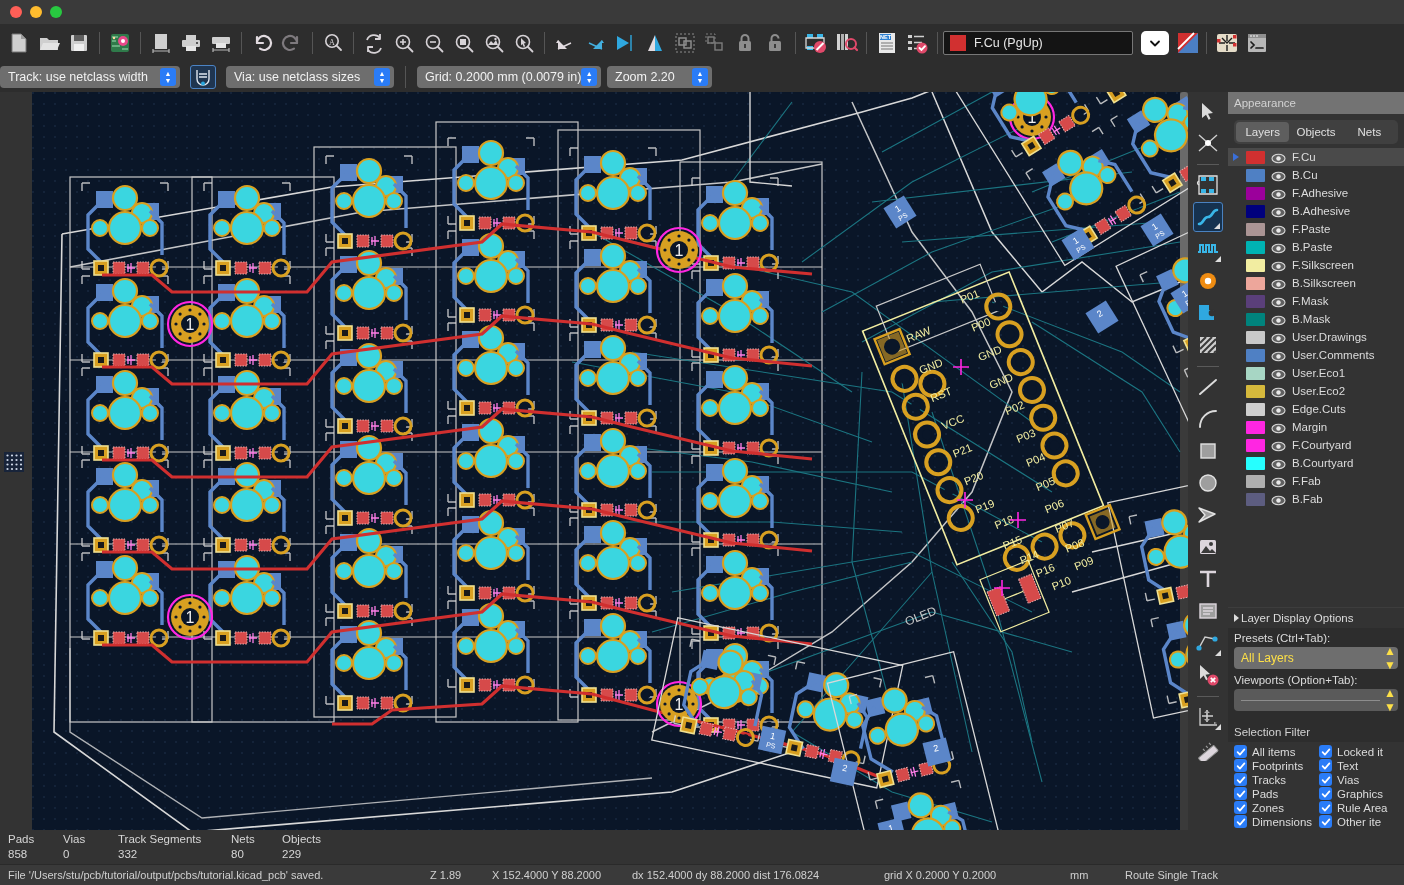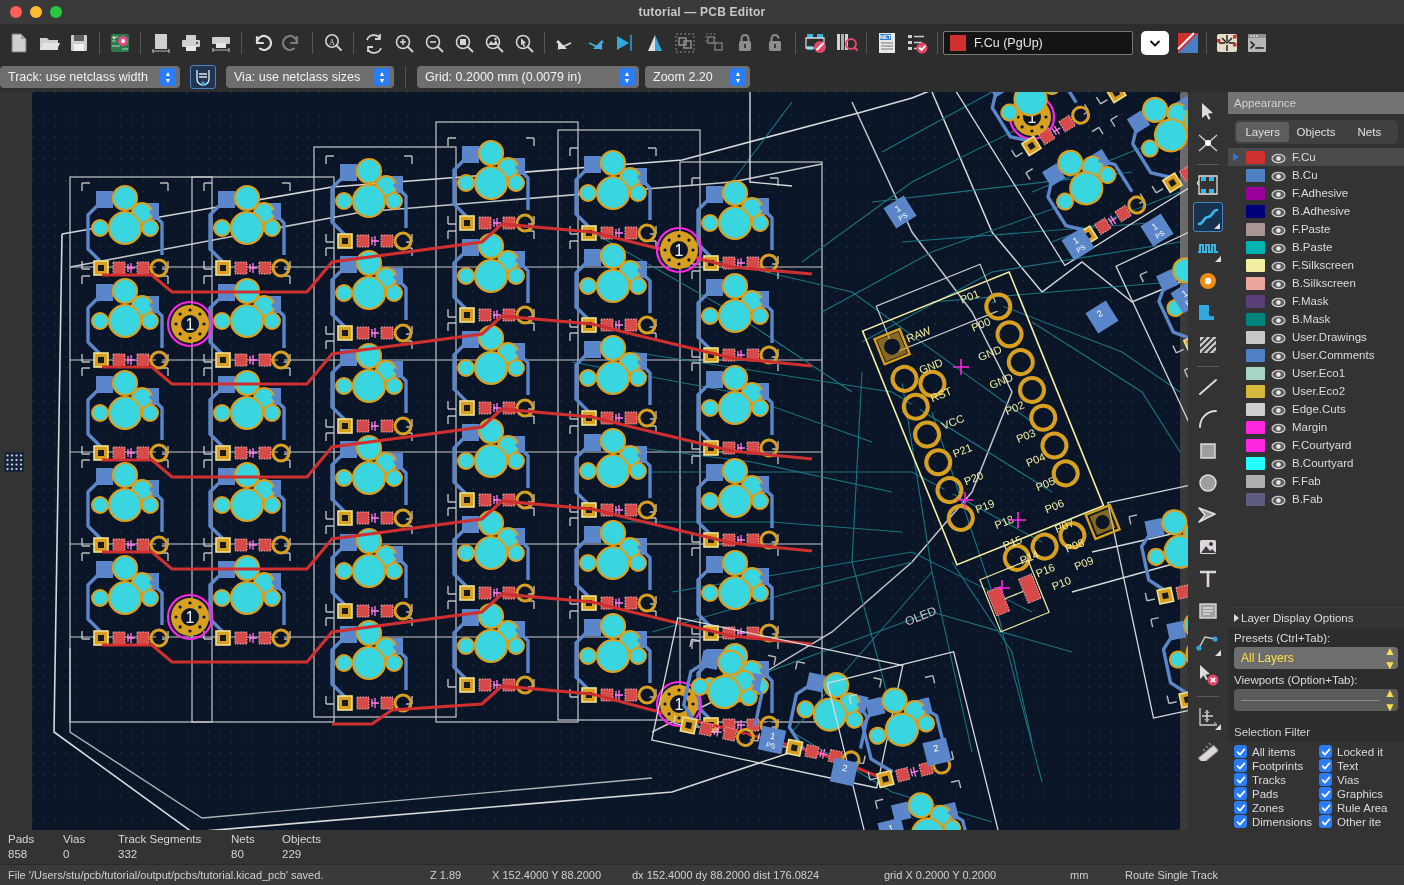--- a/index.html
+++ b/index.html
@@ -50,21 +50,21 @@
   }
   .combo span.lbl { white-space: nowrap; }
   .combo .stepper {
     width: 16px; height: 18px; background: #2a7cf7; border-radius: 3px;
     margin-left: auto; margin-right: 2px;
     display: flex; flex-direction: column; align-items: center; justify-content: center;
     color: #fff; font-size: 7px; line-height: 7px; flex: 0 0 auto;
   }
   .combo-track { width: 180px; }
   .combo-via { width: 168px; }
-  .combo-grid { width: 222px; }
+  .combo-grid { width: 184px; }
   .combo-zoom { width: 105px; }
   .mini-btn {
     width: 26px; height: 24px; border: 1px solid #4b83c4; background: #1f3550;
     border-radius: 3px; display: flex; align-items: center; justify-content: center;
     margin: 0 4px;
   }
 
   
   .toolbar-left {
     position: absolute; left: 0; top: 92px; width: 32px; height: 738px;
@@ -192,21 +192,20 @@
 <body>
 
 <div class="app">
 
   <div class="titlebar">
     <div class="traffic">
       <div class="tl red"></div>
       <div class="tl yellow"></div>
       <div class="tl green"></div>
     </div>
-    <div class="title-text">tutorial — PCB Editor</div>
   </div>
 
   <div class="toolbar-top">
 
     <div class="tbtn">
       <svg width="22" height="22" viewBox="0 0 22 22">
           <path d="M4 2h9l5 5v13H4z" fill="#cfcfcf" stroke="#777" stroke-width="1"></path>
           <path d="M13 2v5h5" fill="#9d9d9d"></path>
         </svg>
     </div>

